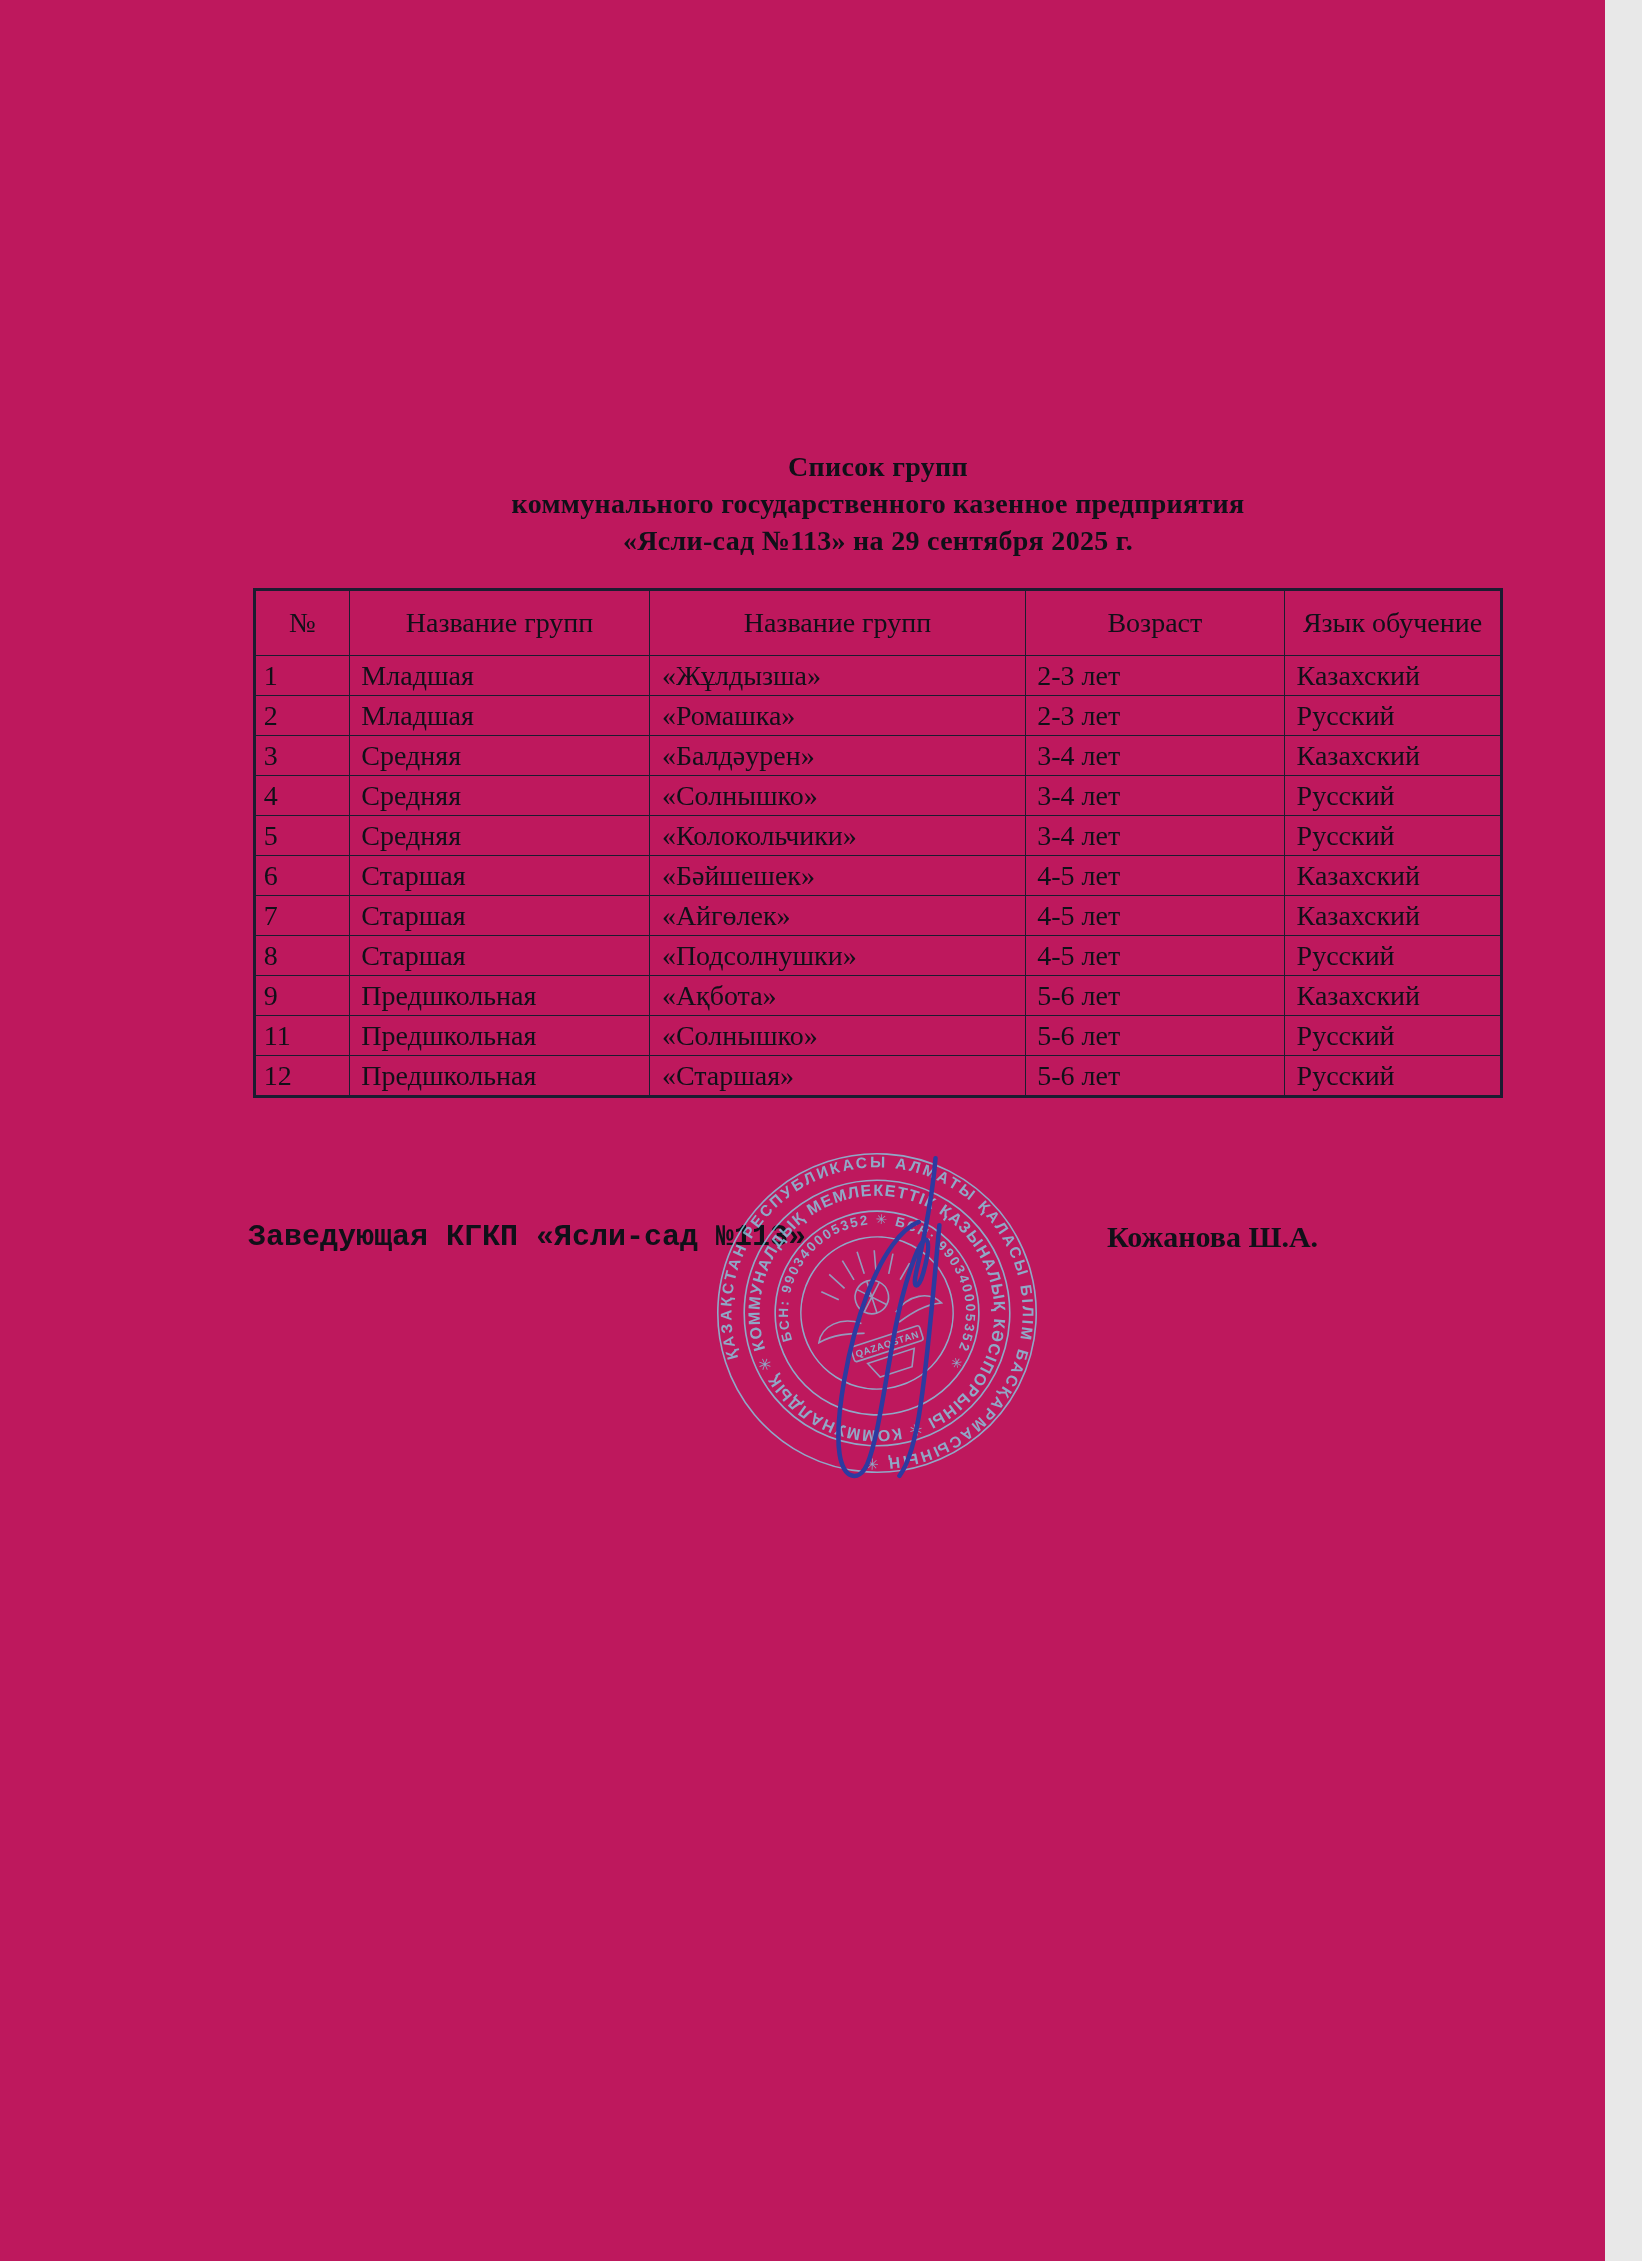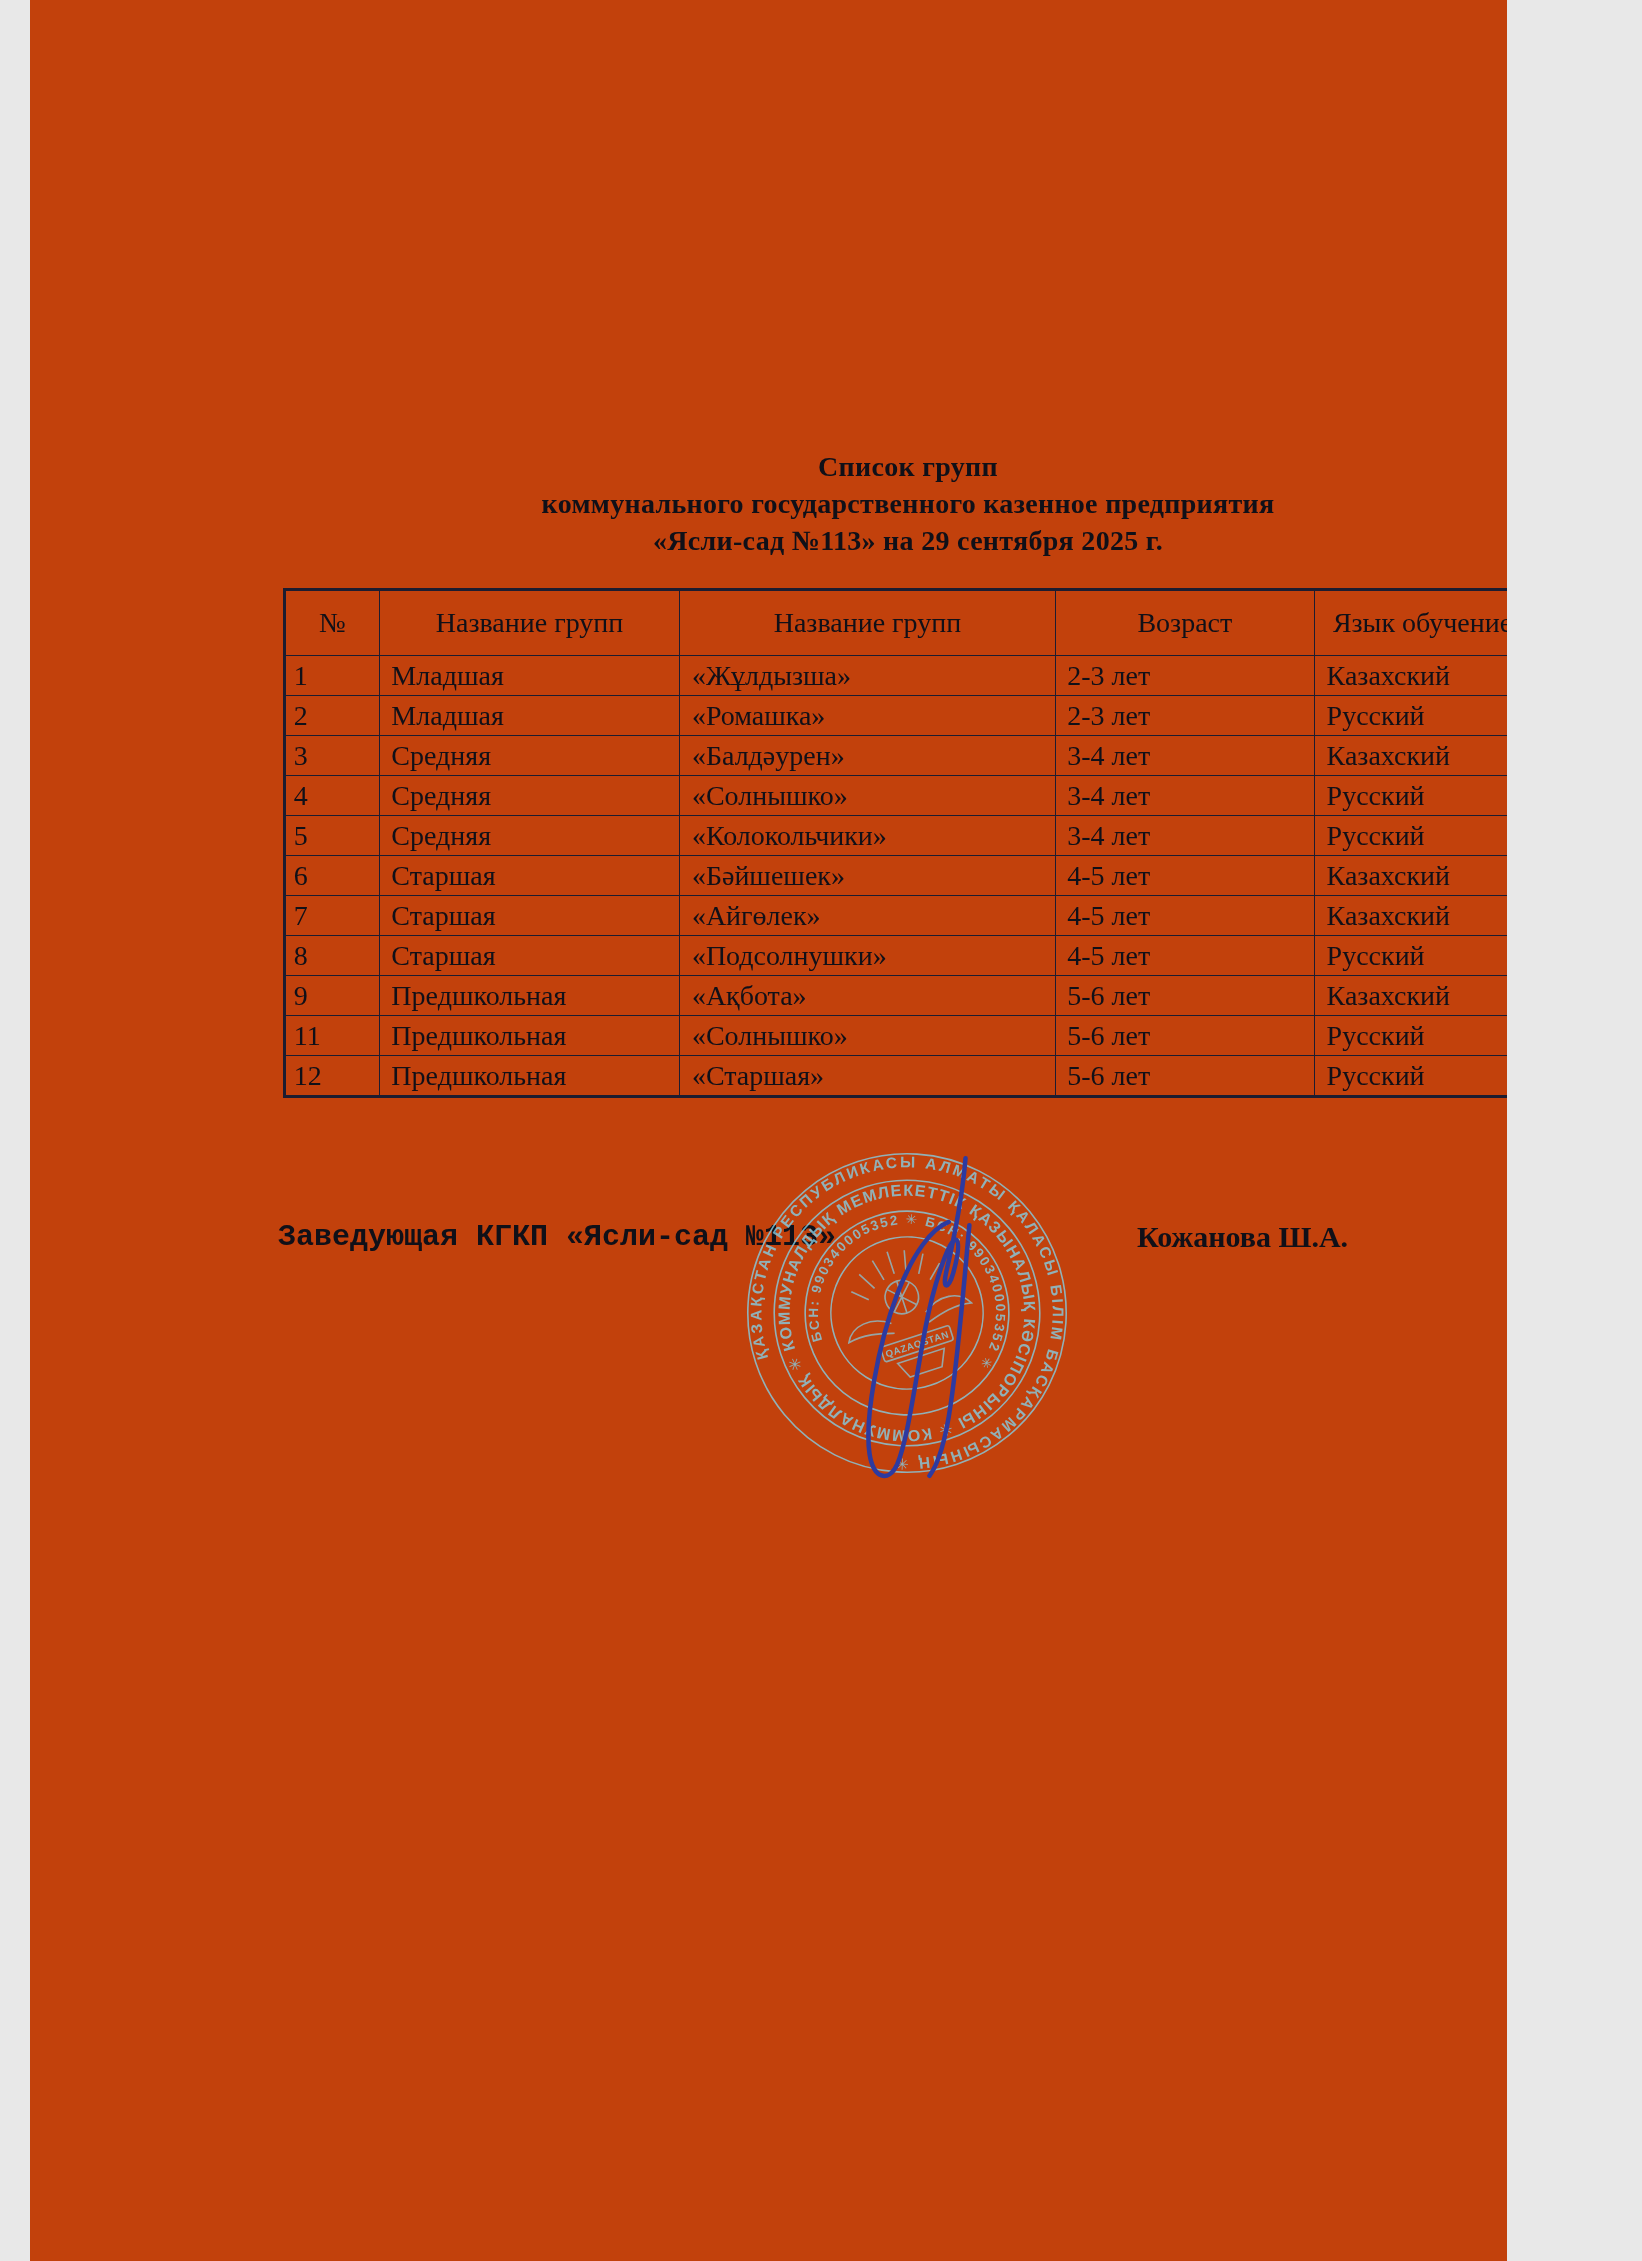--- a/index.html
+++ b/index.html
@@ -1,23 +1,22 @@
 <!DOCTYPE html>
 <html style="font-size:10.3px"><head>
 <meta charset="utf-8">
 <style>
   html,body{margin:0;padding:0;background:#e8e8e8;}
   .page{
     position:relative;
-    width:1477px;height:2261px;
-    background:#c2410c;
+    width:1605px;height:2261px;
+    background:#be185d;
     font-family:"Liberation Serif","DejaVu Serif",serif;
     color:#101018;
     overflow:hidden;
-    margin-left:30px;
   }
   .title-block{
     position:absolute;
     left:253px;top:448px;width:1250px;
     text-align:center;
     font-weight:bold;
     font-size:28px;
     line-height:37px;
     letter-spacing:0.3px;
   }

